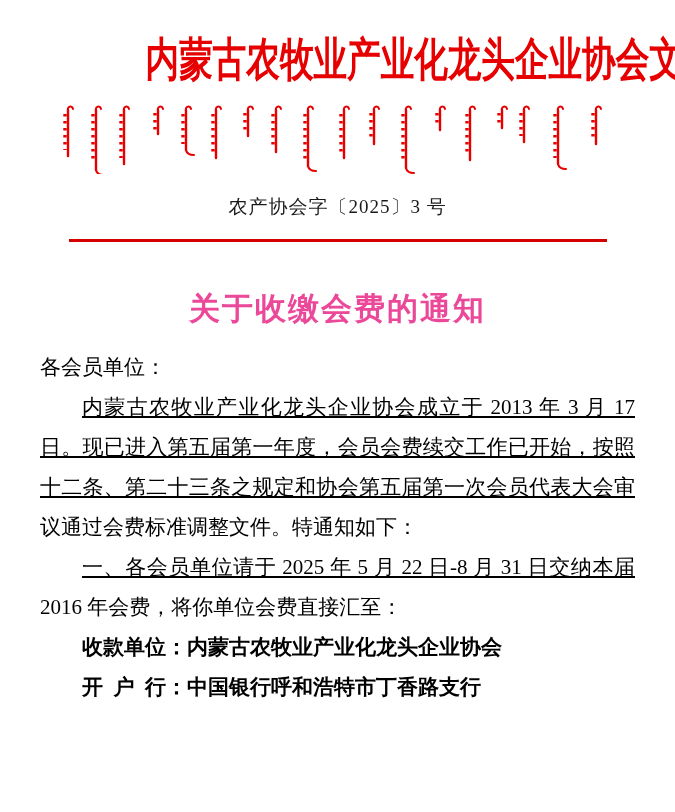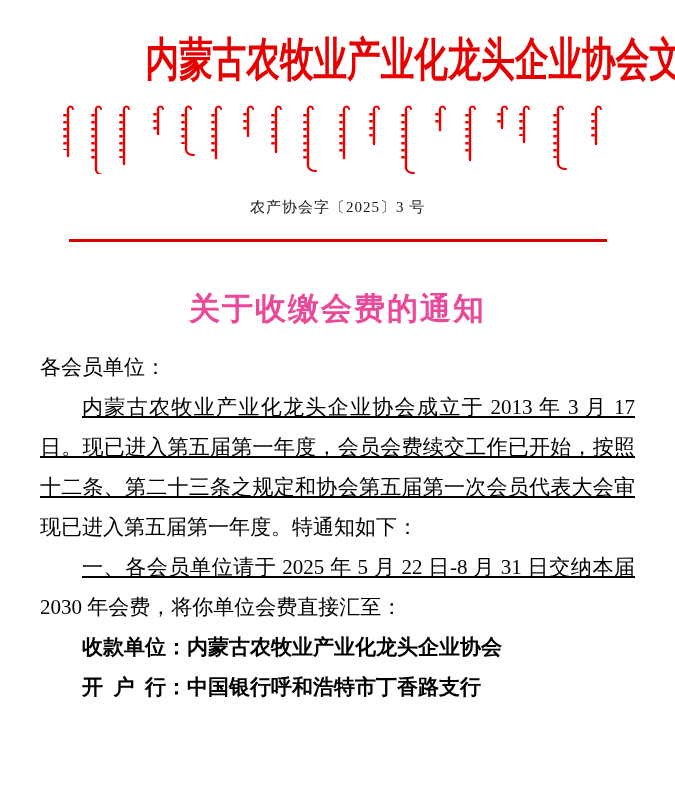--- a/index.html
+++ b/index.html
@@ -37,21 +37,21 @@
     margin: 12px auto 0 auto;
   }
   .mongolian .stem  { stroke: #e60000; stroke-width: 2.4; fill: none; stroke-linecap: round; }
   .mongolian .teeth { stroke: #e60000; stroke-width: 3.4; fill: none; stroke-dasharray: 2.5 4.5; }
   .mongolian .head  { stroke: #e60000; stroke-width: 2;   fill: none; stroke-linecap: round; }
   .mongolian .tail  { stroke: #e60000; stroke-width: 2;   fill: none; stroke-linecap: round; }
 
   .doc-number {
     margin-top: 20px;
     text-align: center;
-    font-size: 15px;
+    font-size: 19px;
     line-height: 26px;
     letter-spacing: 1px;
     color: #1a1a1a;
   }
   .red-rule {
     margin: 19px auto 0 auto;
     width: 538px;
     height: 3px;
     background: #d40000;
   }
@@ -188,22 +188,22 @@
   <div class="red-rule"></div>
 
   <h1 class="notice-title">关于收缴会费的通知</h1>
 
   <div class="body-text">
     <div class="line">各会员单位：</div>
 
     <div class="line just indent">内蒙古农牧业产业化龙头企业协会成立于 2013 年 3 月 17</div>
     <div class="line just">日。现已进入第五届第一年度，会员会费续交工作已开始，按照</div>
     <div class="line just">十二条、第二十三条之规定和协会第五届第一次会员代表大会审</div>
-    <div class="line">现已进入第五届第一年度。特通知如下：</div>
+    <div class="line">议通过会费标准调整文件。特通知如下：</div>
 
     <div class="line just indent">一、各会员单位请于 2025 年 5 月 22 日-8 月 31 日交纳本届</div>
-    <div class="line">2030 年会费，将你单位会费直接汇至：</div>
+    <div class="line">2016 年会费，将你单位会费直接汇至：</div>
 
     <div class="line bold indent">收款单位：内蒙古农牧业产业化龙头企业协会</div>
     <div class="line bold indent">开 户 行：中国银行呼和浩特市丁香路支行</div>
   </div>
 
 </div>
 
 </body></html>

